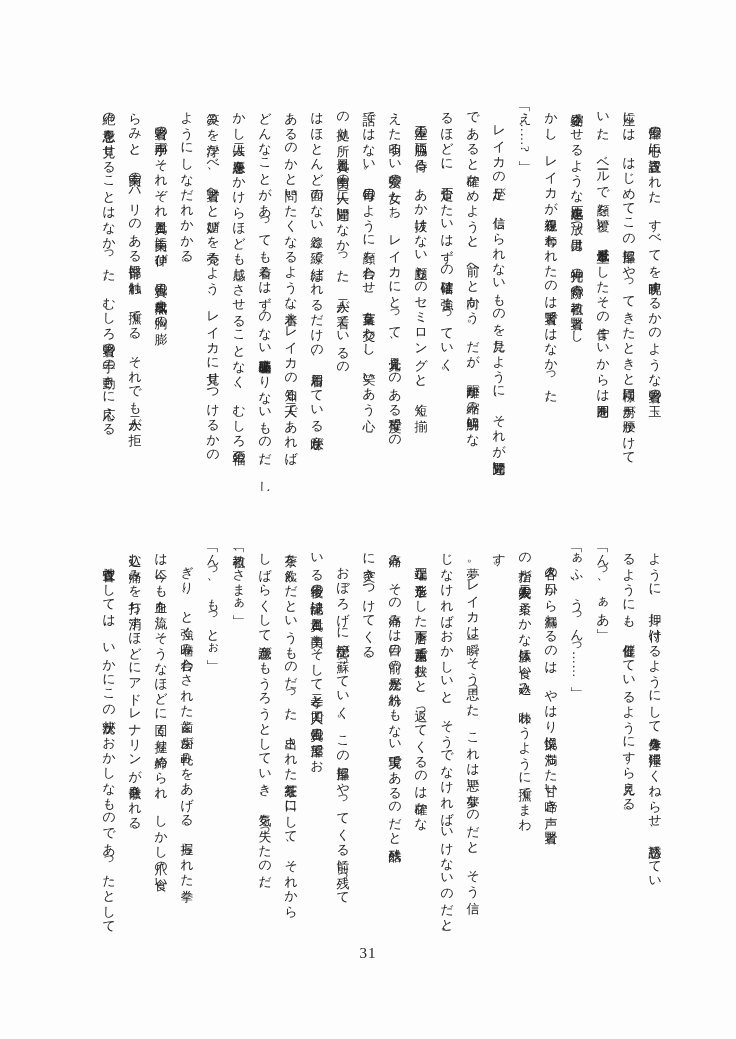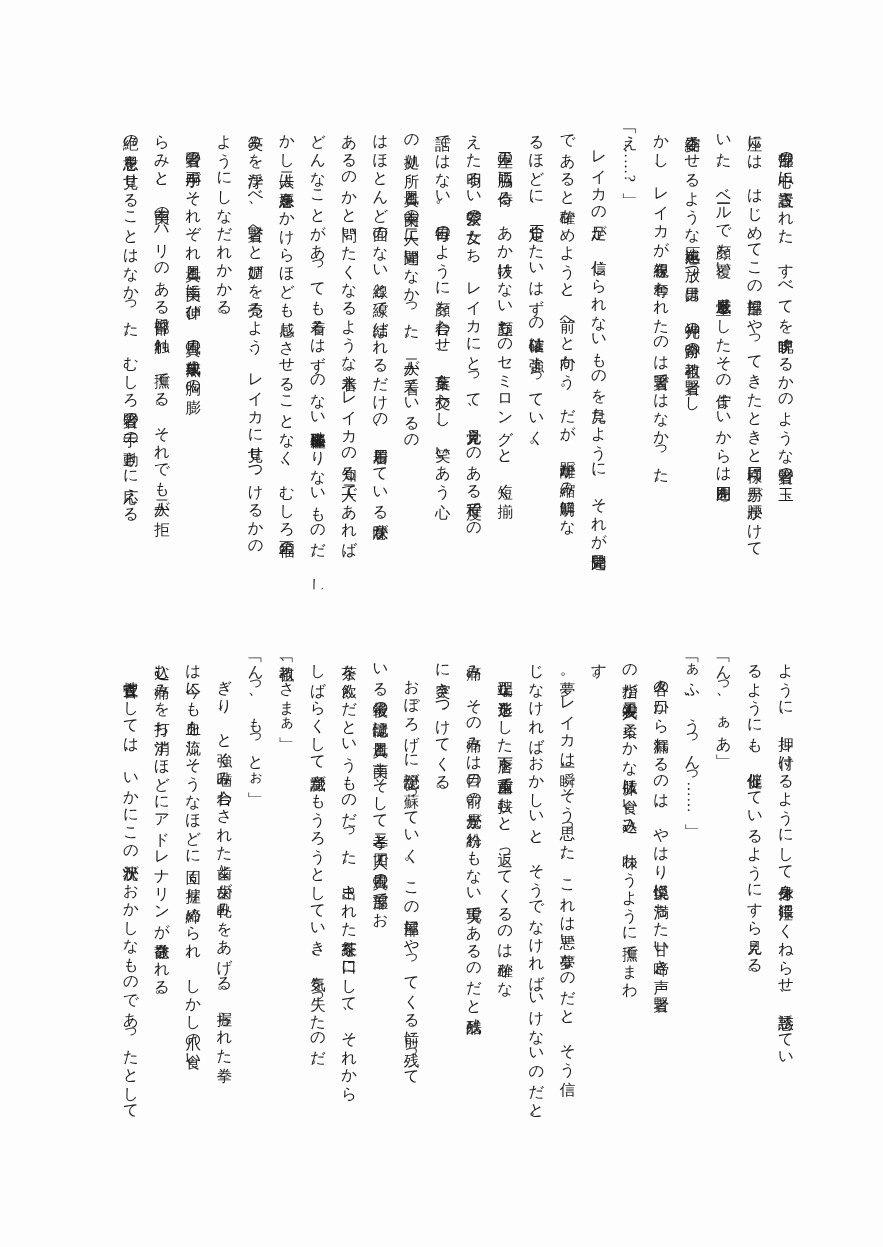--- a/index.html
+++ b/index.html
@@ -96,13 +96,14 @@
       <div class="line">いる最後の記憶は風貴と美南、そして孝二と四人で風貴の部屋でお</div>
       <div class="line">茶を飲んだというものだった。出された紅茶を口にして、それから</div>
       <div class="line">しばらくして意識がもうろうとしていき、気を失ったのだ。</div>
       <div class="line">「教祖、さまぁ」</div>
       <div class="line">「んっ、もっとぉ」</div>
       <div class="line">　ぎり、と強く噛み合わされた歯と歯が軋みをあげる。握られた拳</div>
       <div class="line">は今にも血を流しそうなほどに固く握り締められ、しかし爪の食い</div>
       <div class="line">込む痛みを打ち消すほどにアドレナリンが発散される。</div>
       <div class="line">　捜査官としては、いかにこの状況がおかしなものであったとして</div>
     </div>
+  <div class="page-number">31</div>
 </div>
 
 </body></html>

